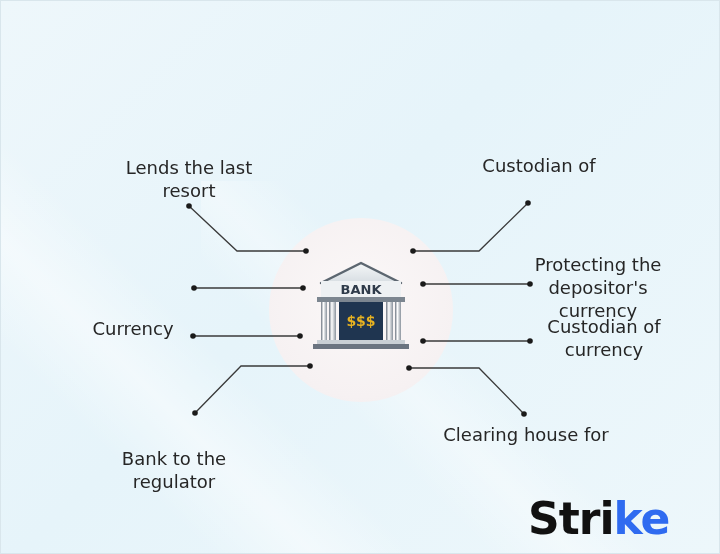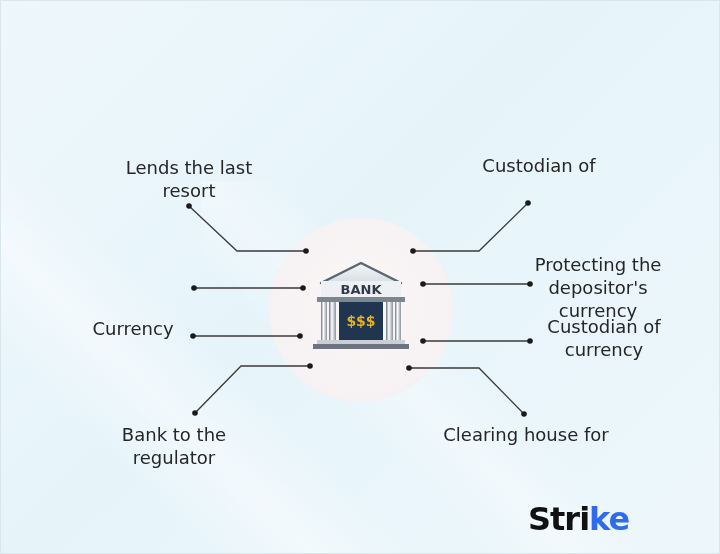--- a/index.html
+++ b/index.html
@@ -38,21 +38,21 @@
   .bank-icon { position: absolute; left: 310px; top: 258px; width: 100px; height: 96px; }
   svg.lines { position: absolute; left: 0; top: 0; width: 720px; height: 554px; }
   .label {
     position: absolute; color: #262626; text-align: center;
     font-family: "DejaVu Sans", sans-serif; font-size: 18px; line-height: 23px;
     white-space: nowrap;
   }
   .logo {
     position: absolute; left: 527px; top: 496px;
     font-family: "DejaVu Sans", sans-serif; font-weight: bold;
-    font-size: 32px; color: #111; letter-spacing: -1px; line-height: 44px;
+    font-size: 44px; color: #111; letter-spacing: -1px; line-height: 44px;
   }
   .logo .accent { color: #2f6bf0; }
 </style>
 </head>
 <body>
 
 <div class="canvas">
   <div class="sheen1"></div>
   <div class="sheen2"></div>
 
@@ -123,21 +123,21 @@
     <rect x="2" y="85" width="96" height="5" fill="#6b7480"></rect>
   </svg>
 
   <div class="label" style="left:104px; top:155px; width:168px;">
     <div>Lends the last</div>
     <div>resort</div>
   </div>
   <div class="label" style="left:78px; top:316px; width:108px;">
     <div>Currency</div>
   </div>
-  <div class="label" style="left:108px; top:422px; width:130px;">
+  <div class="label" style="left:108px; top:446px; width:130px;">
     <div>Bank to the</div>
     <div>regulator</div>
   </div>
 
   <div class="label" style="left:466px; top:153px; width:144px;">
     <div>Custodian of</div>
   </div>
   <div class="label" style="left:524px; top:252px; width:146px;">
     <div>Protecting the</div>
     <div>depositor's</div>

